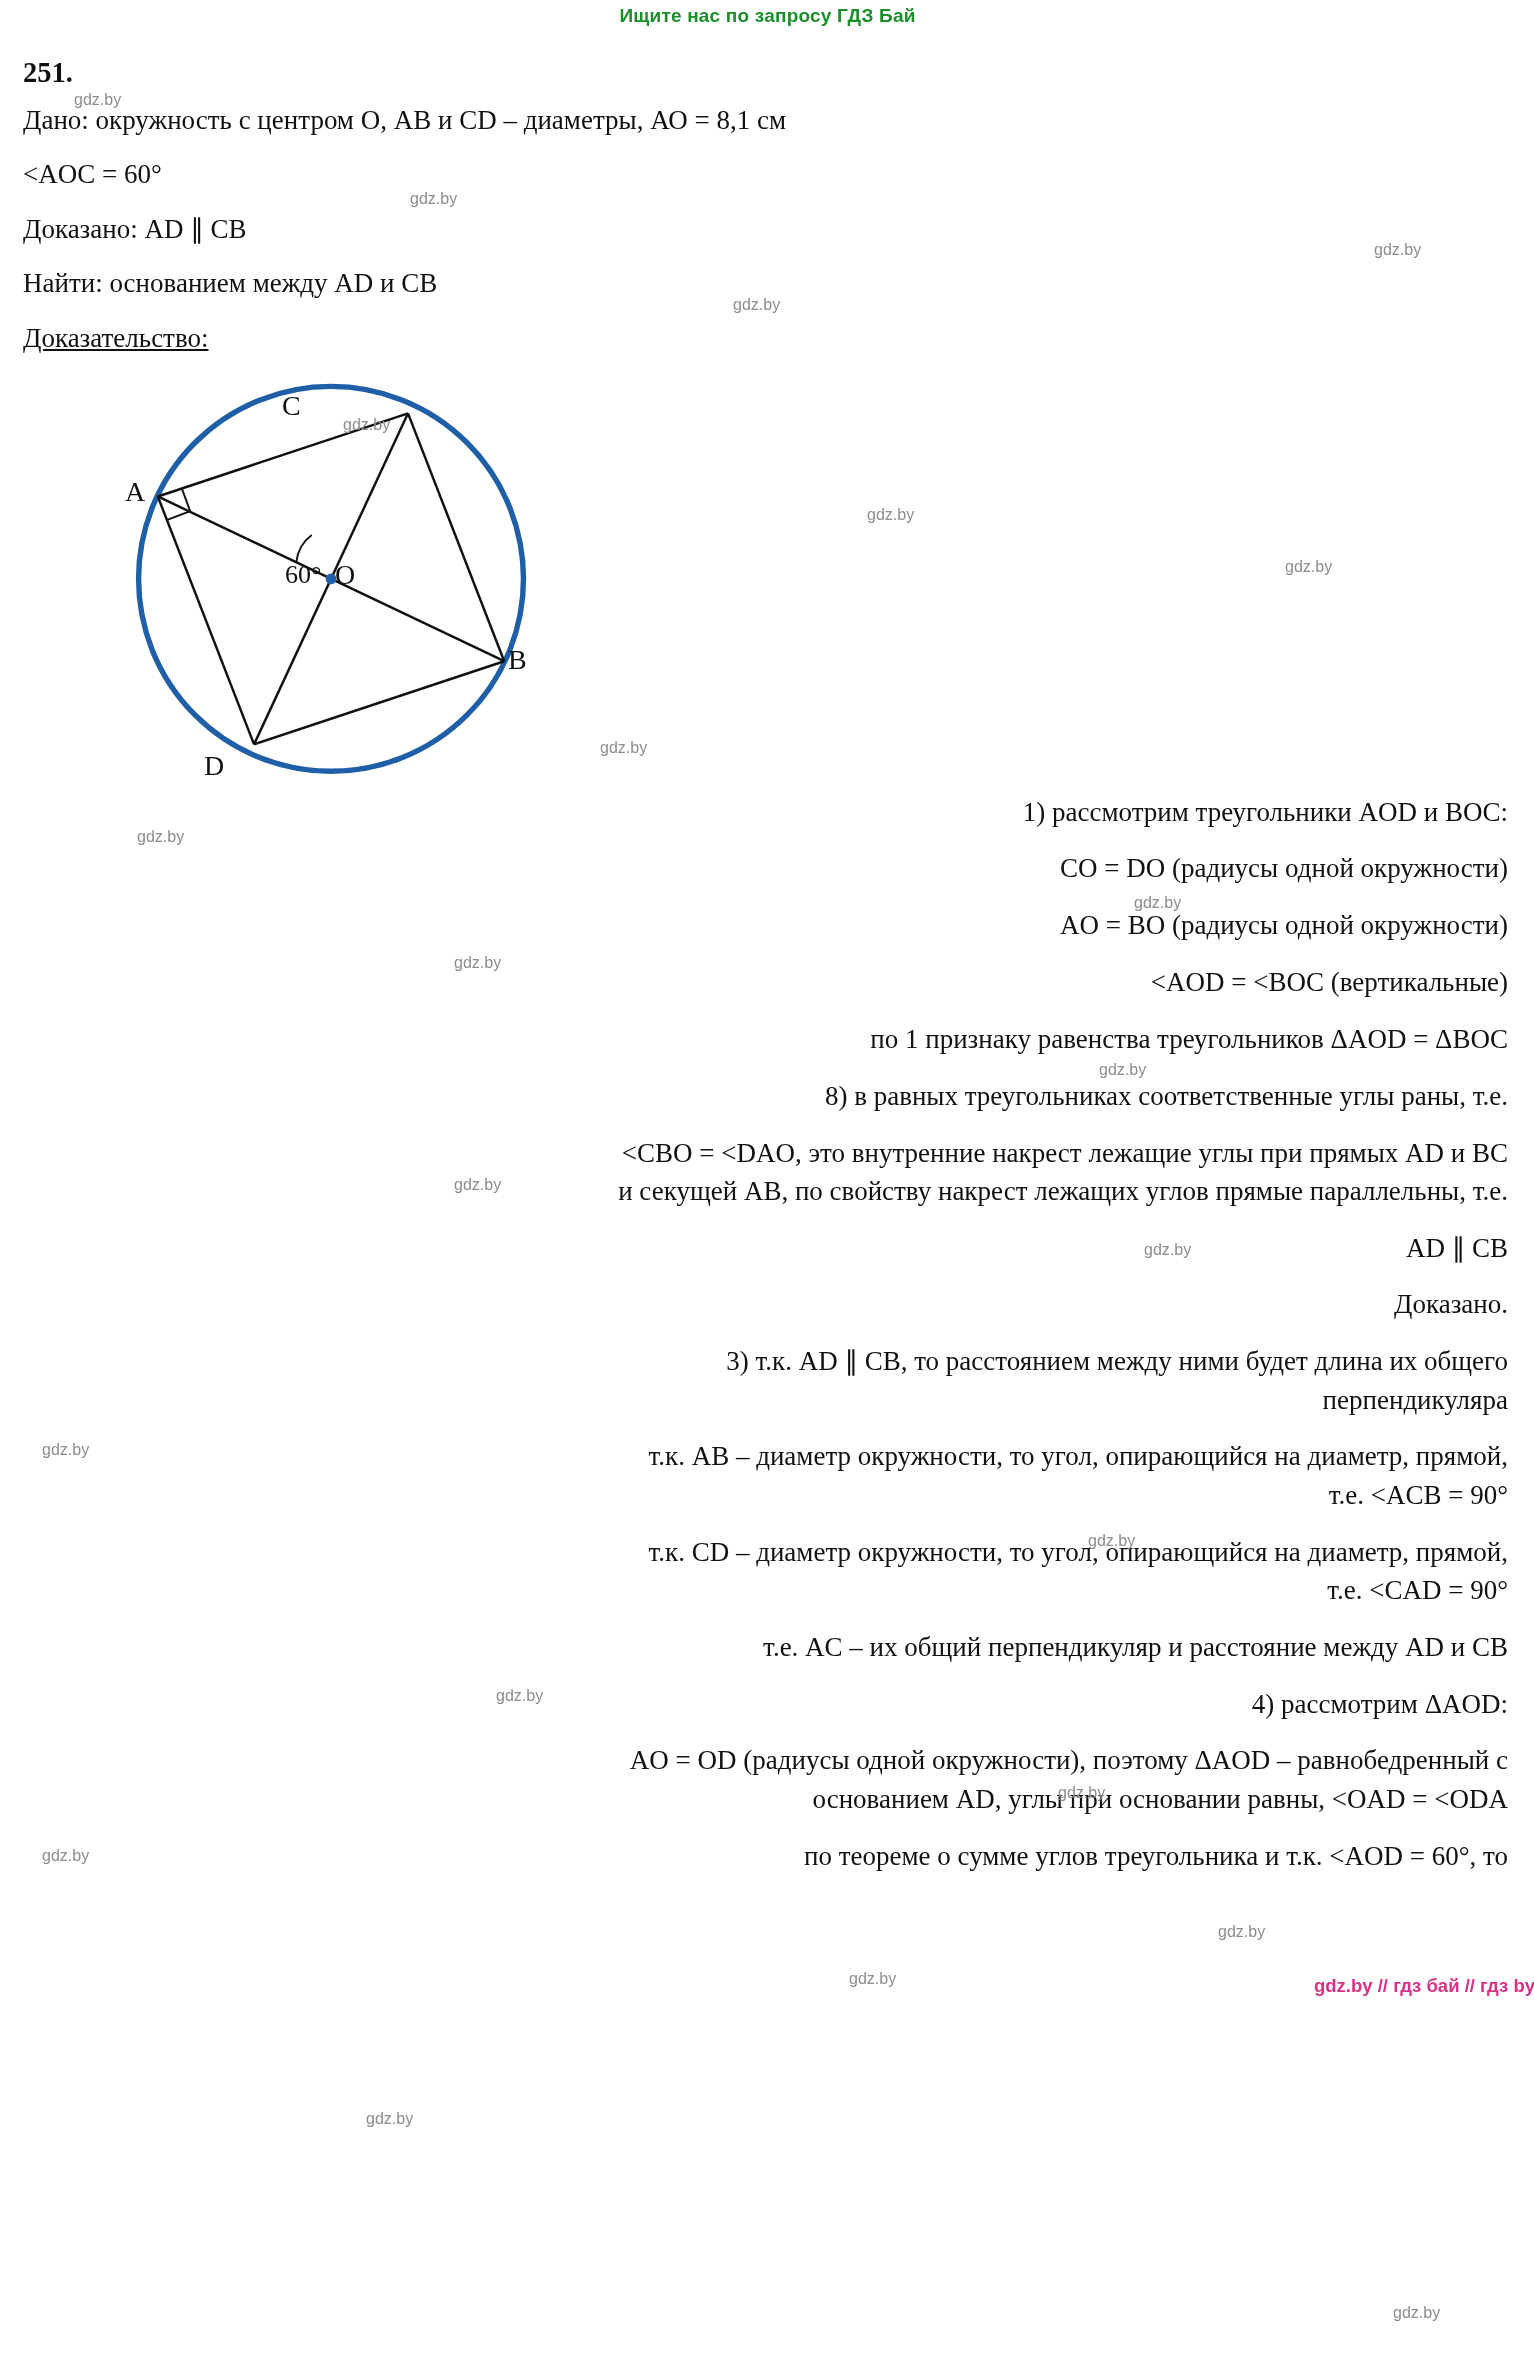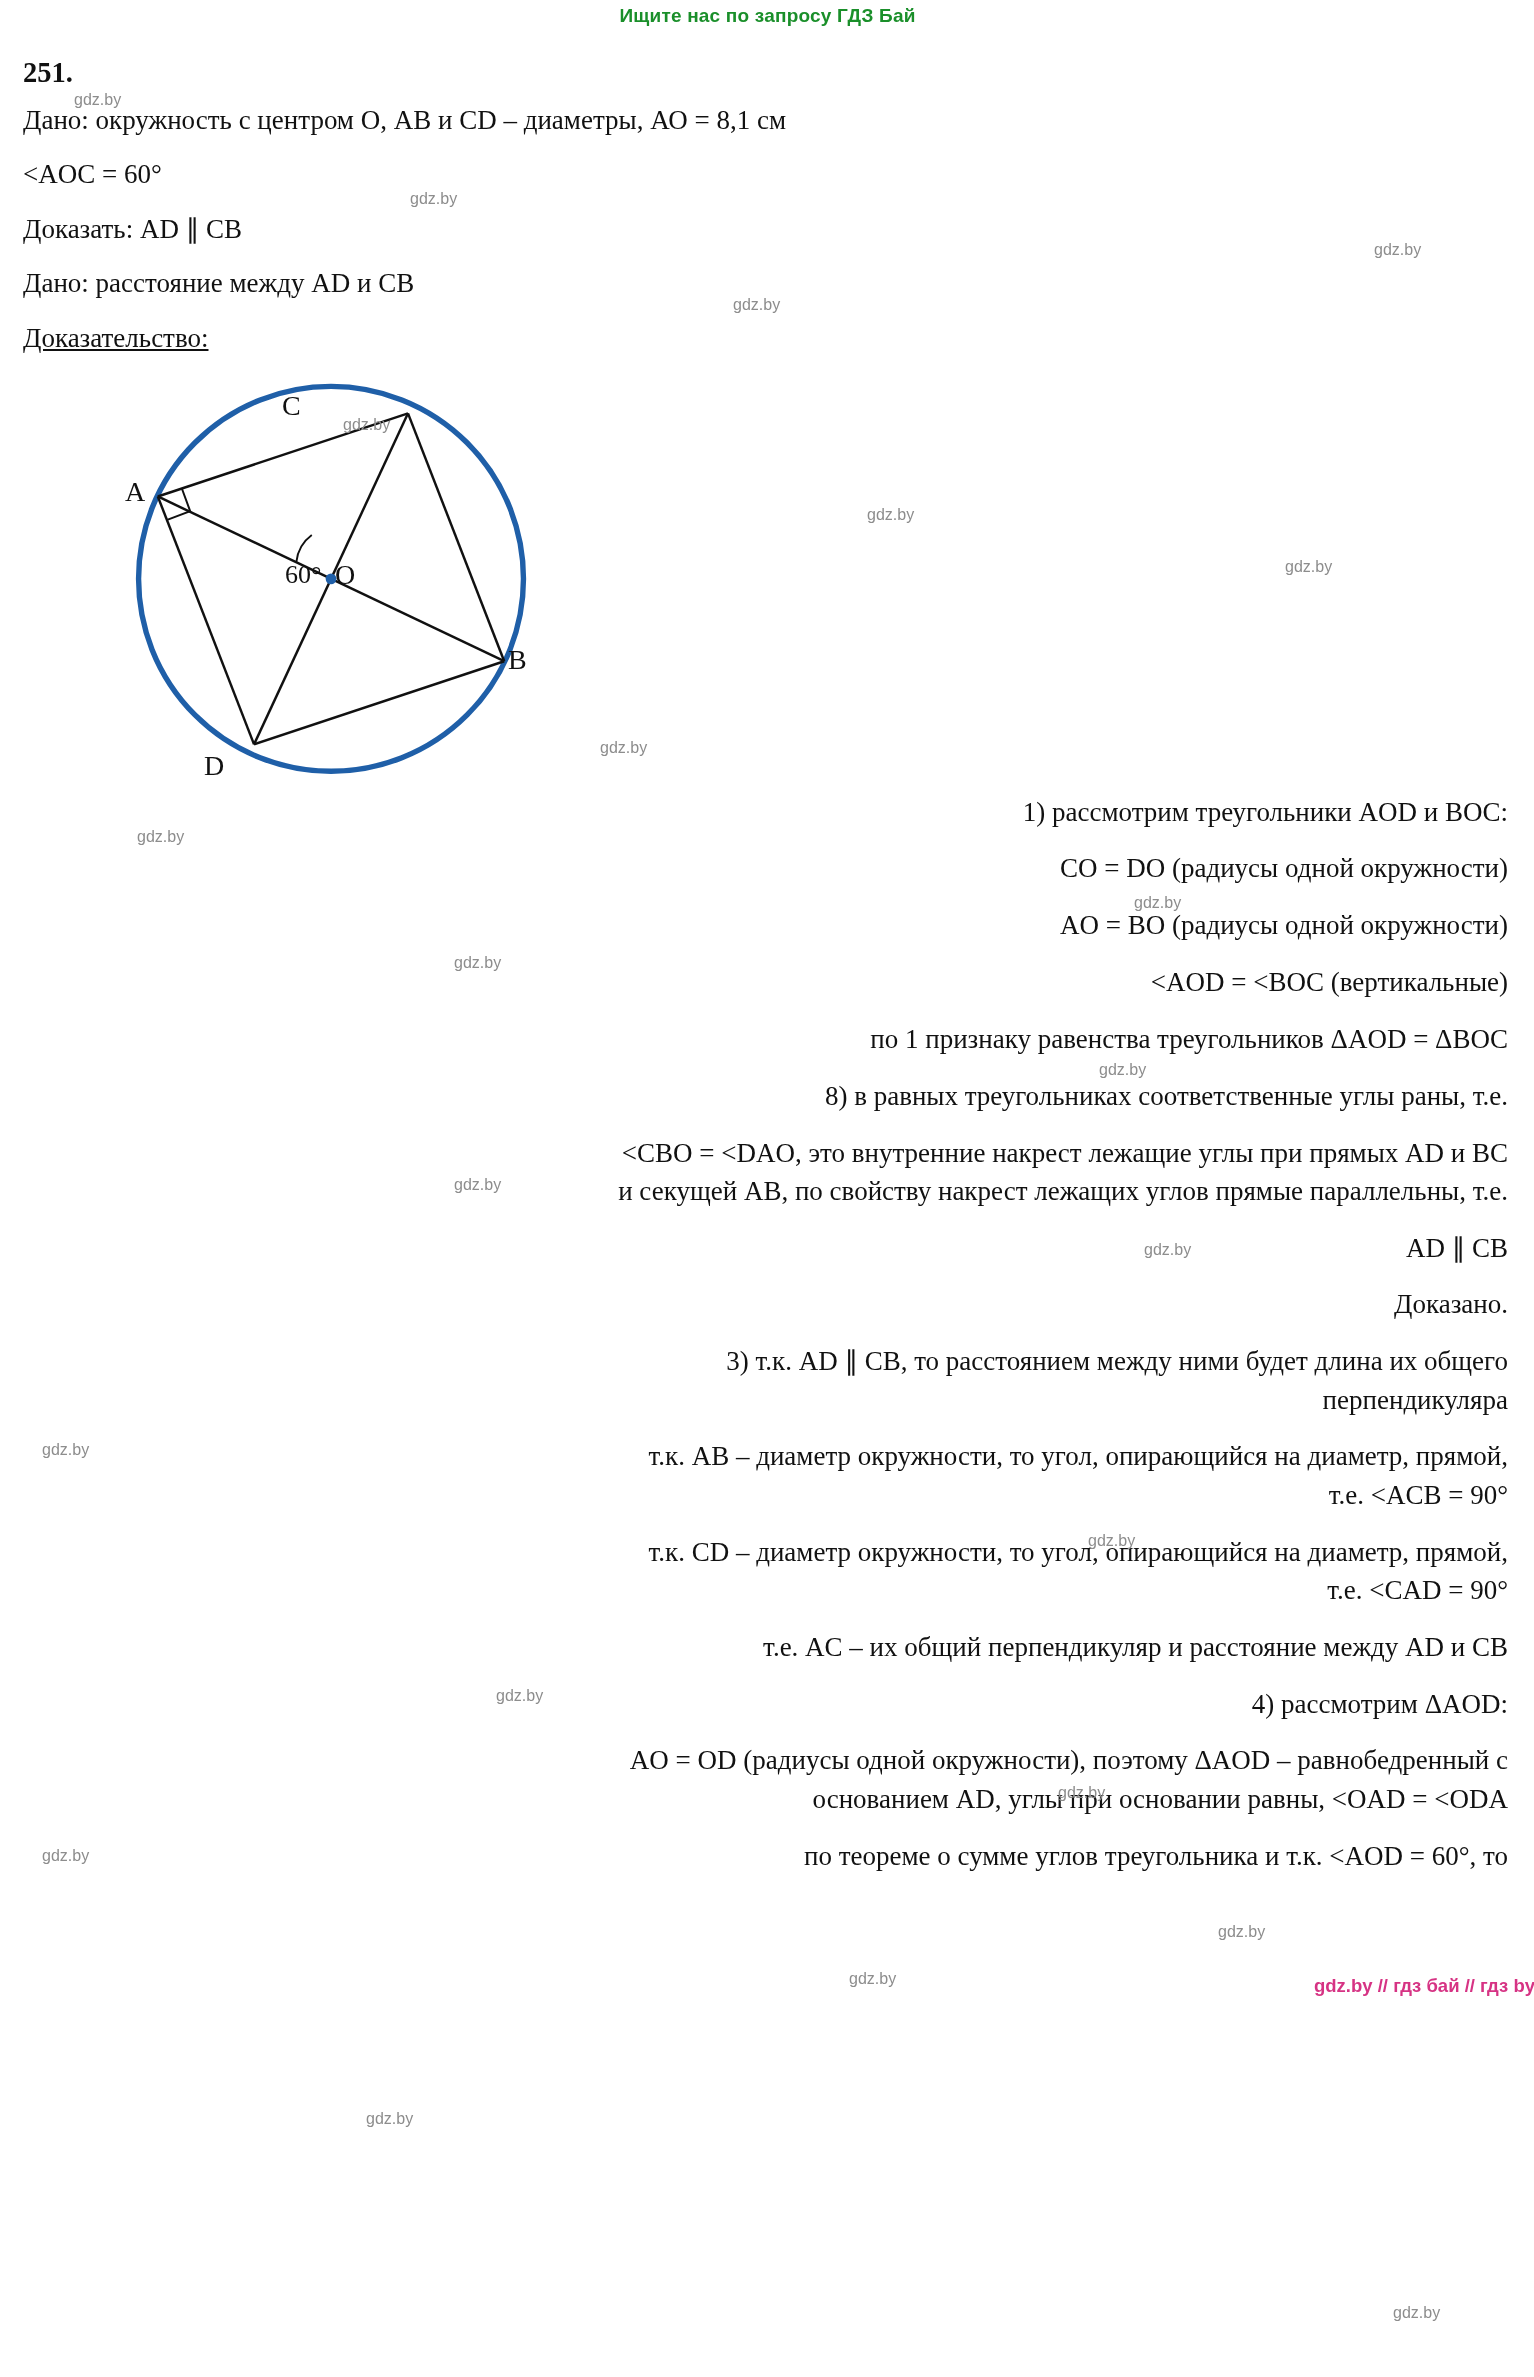--- a/index.html
+++ b/index.html
@@ -102,22 +102,22 @@
 <div class="page">
 
   <div class="top-banner">Ищите нас по запросу ГДЗ Бай</div>
 
   <div class="content">
 
     <div class="task-number">251.</div>
 
     <div class="line">Дано: окружность с центром О, АВ и СD – диаметры, АО = 8,1 см</div>
     <div class="line">&lt;AOC = 60°</div>
-    <div class="line">Доказать: AD ∥ CB</div>
-    <div class="line">Дано: расстояние между AD и CB</div>
+    <div class="line">Доказано: AD ∥ CB</div>
+    <div class="line">Найти: основанием между AD и CB</div>
     <div class="line tight">Доказательство:</div>
 
     <div class="figure">
       <svg width="770" height="408" viewBox="0 0 1000 530" xmlns="http://www.w3.org/2000/svg">
 
         <circle cx="400" cy="270" r="250" fill="none" stroke="#1f5fa8" stroke-width="7"></circle>
 
         <line x1="175" y1="163" x2="625" y2="377" stroke="#111111" stroke-width="3.2"></line>
 
         <line x1="500" y1="55" x2="300" y2="485" stroke="#111111" stroke-width="3.2"></line>

